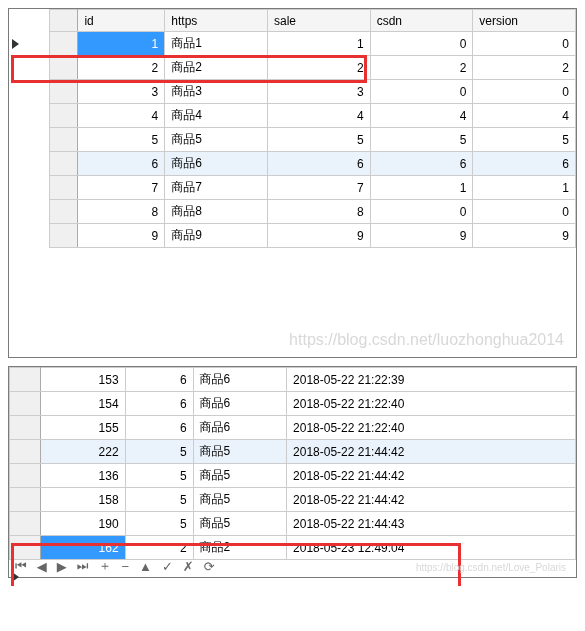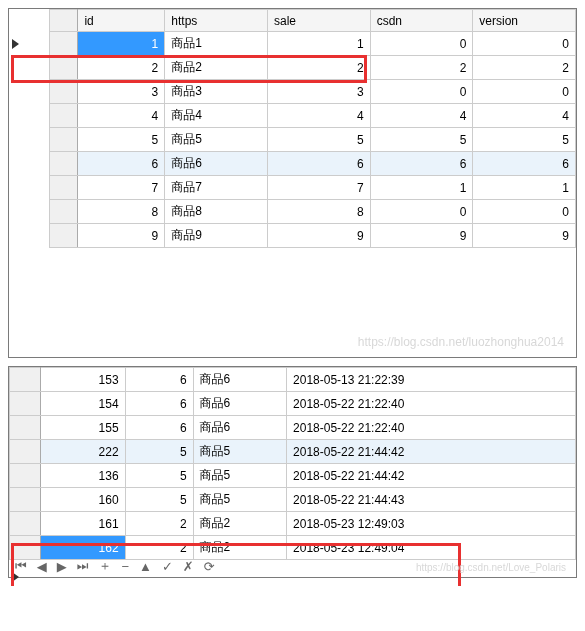--- a/index.html
+++ b/index.html
@@ -9,21 +9,21 @@
 .panel2 { height: 212px; }
 table { border-collapse: collapse; width: 100%; }
 th, td { border: 1px solid #ccc; padding: 3px 6px; height: 22px; text-align: left; font-weight: normal; }
 th { background: #f5f5f5; }
 .rowhdr { width: 18px; background: #f0f0f0; border-right: 1px solid #aaa; }
 .num { text-align: right; }
 .sel { background: #3399ff; color: #fff; }
 .hl { background: #eaf3fb; }
 .marker { position: absolute; left: 0; width: 0; height: 0; border-top: 5px solid transparent; border-bottom: 5px solid transparent; border-left: 7px solid #333; }
 .redbox { position: absolute; border: 3px solid #e83030; pointer-events: none; }
-.watermark { position: absolute; color: #d8d8d8; font-size: 12px; font-family: Arial; }
+.watermark { position: absolute; color: #d8d8d8; font-size: 16px; font-family: Arial; }
 .toolbar { position: absolute; bottom: 2px; left: 6px; display: flex; gap: 10px; align-items: center; color: #666; font-size: 13px; }
 .toolbar span { cursor: pointer; }
 .t1wrap { background: #fff; }
 .t1 th:nth-child(1){width:18px;} .t1 th:nth-child(2){width:55px;} .t1 th:nth-child(3){width:65px;} .t1 th:nth-child(4){width:65px;} .t1 th:nth-child(5){width:65px;} .t1 th:nth-child(6){width:65px;}
 .t2 td:nth-child(1){width:18px;} .t2 td:nth-child(2){width:50px;} .t2 td:nth-child(3){width:40px;} .t2 td:nth-child(4){width:55px;} .t2 td:nth-child(5){width:170px;}
 </style>
 </head>
 <body>
 
 <div class="panel panel1">
@@ -121,21 +121,21 @@
 </div>
 
 <div class="panel panel2">
   <table class="t2">
     <tbody id="tb2">
         <tr>
           <td class="rowhdr"></td>
           <td class="num">153</td>
           <td class="num">6</td>
           <td>商品6</td>
-          <td>2018-05-13 21:22:39</td>
+          <td>2018-05-22 21:22:39</td>
         </tr>
         <tr>
           <td class="rowhdr"></td>
           <td class="num">154</td>
           <td class="num">6</td>
           <td>商品6</td>
           <td>2018-05-22 21:22:40</td>
         </tr>
         <tr>
           <td class="rowhdr"></td>
@@ -153,31 +153,31 @@
         </tr>
         <tr>
           <td class="rowhdr"></td>
           <td class="num">136</td>
           <td class="num">5</td>
           <td>商品5</td>
           <td>2018-05-22 21:44:42</td>
         </tr>
         <tr>
           <td class="rowhdr"></td>
-          <td class="num">160</td>
+          <td class="num">158</td>
+          <td class="num">5</td>
+          <td>商品5</td>
+          <td>2018-05-22 21:44:42</td>
+        </tr>
+        <tr>
+          <td class="rowhdr"></td>
+          <td class="num">190</td>
           <td class="num">5</td>
           <td>商品5</td>
           <td>2018-05-22 21:44:43</td>
-        </tr>
-        <tr>
-          <td class="rowhdr"></td>
-          <td class="num">161</td>
-          <td class="num">2</td>
-          <td>商品2</td>
-          <td>2018-05-23 12:49:03</td>
         </tr>
         <tr>
           <td class="rowhdr"></td>
           <td class="num sel">162</td>
           <td class="num">2</td>
           <td>商品2</td>
           <td>2018-05-23 12:49:04</td>
         </tr>
       </tbody>
   </table>

